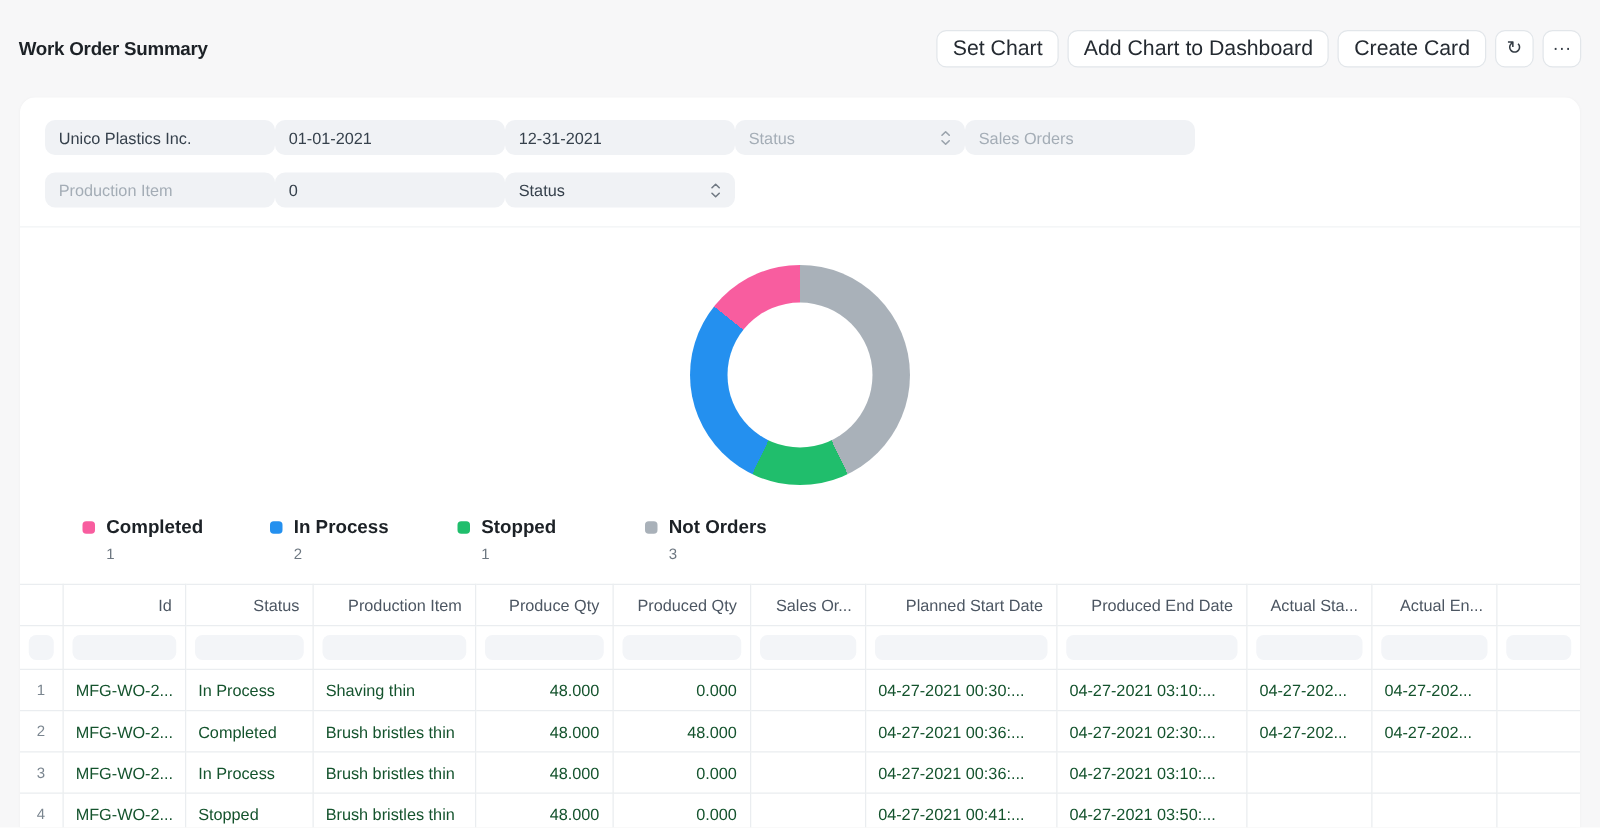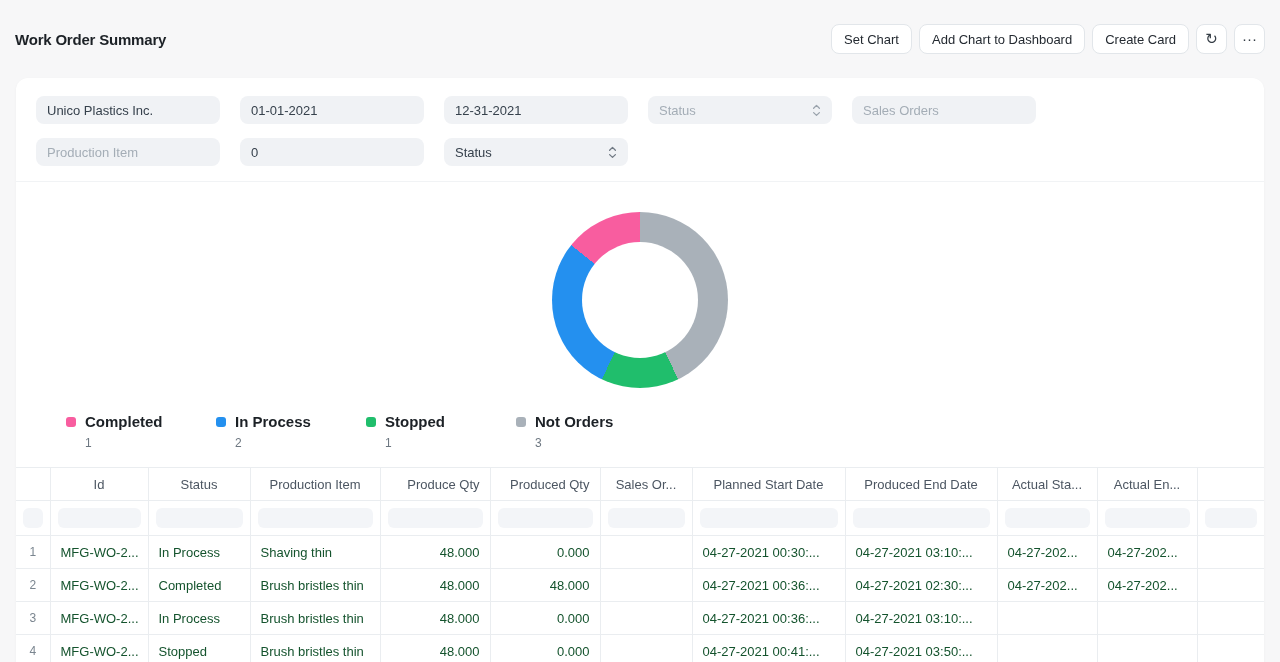--- a/index.html
+++ b/index.html
@@ -13,37 +13,37 @@
 
   
   .page-header {
     height:78px; padding:0 15px;
     display:flex; align-items:center; justify-content:space-between;
   }
   .page-title { font-size:15px; font-weight:700; color:#1c2126; letter-spacing:-0.2px; margin:0; }
   .actions { display:flex; align-items:center; gap:7px; }
   .btn {
     background:#fff; border:1px solid #e2e6ea; border-radius:8px;
-    height:30px; padding:0 12px; font-size:13px; color:#242a31;
+    height:30px; padding:0 12px; font-size:17px; color:#242a31;
     display:inline-flex; align-items:center; justify-content:center;
     font-family:inherit; cursor:pointer; white-space:nowrap;
   }
   .btn.icon-btn { width:31px; padding:0; font-size:15px; color:#353d45; }
   .btn.icon-btn .glyph { line-height:1; transform:translateY(-1px); }
 
   
   .card {
     margin:0 16px; background:#fff; border-radius:12px 12px 0 0;
     height:584px; box-shadow:0 1px 3px rgba(25,39,52,0.04);
     overflow:hidden;
   }
 
   
   .filters { padding:18px 20px 15px; display:flex; flex-direction:column; gap:14px; }
-  .filter-row { display:flex; gap:20px; }
+  .filter-row { display:flex; }
   .ffield {
     width:184px; height:28px; background:#f0f2f5; border-radius:8px;
     display:flex; align-items:center; padding:0 11px;
     font-size:13px; color:#36414c; flex:none;
   }
   .ffield.placeholder { color:#a4adb6; }
   .caret { margin-left:auto; display:flex; }
 
   .divider { border-top:1px solid #f1f3f5; }
 
@@ -63,21 +63,21 @@
   
   .table-wrap { margin-top:17px; }
   table { border-collapse:collapse; table-layout:fixed; width:1248px; font-size:13px; }
   th, td {
     border:1px solid #eaedf0; padding:0 10px;
     white-space:nowrap; overflow:hidden; text-overflow:clip;
   }
   th:first-child, td:first-child { border-left:none; }
   th:last-child, td:last-child { border-right:none; }
   thead th {
-    height:33px; font-weight:400; color:#4c5662; text-align:center;
+    height:33px; font-weight:400; color:#4c5662; text-align:right;
     background:#fff;
   }
   th.right, td.right { text-align:right; }
   tr.filter-row-t td { height:35px; padding:0; }
   .pill { height:20px; background:#f3f5f8; border-radius:6px; margin:0 7px; }
   .pill.small { width:20px; margin:0 auto; }
   tbody td { height:33px; color:#14532d; }
   td.rownum { text-align:center; color:#7a858f; font-size:12px; padding:0 4px; }
 </style>
 </head>

